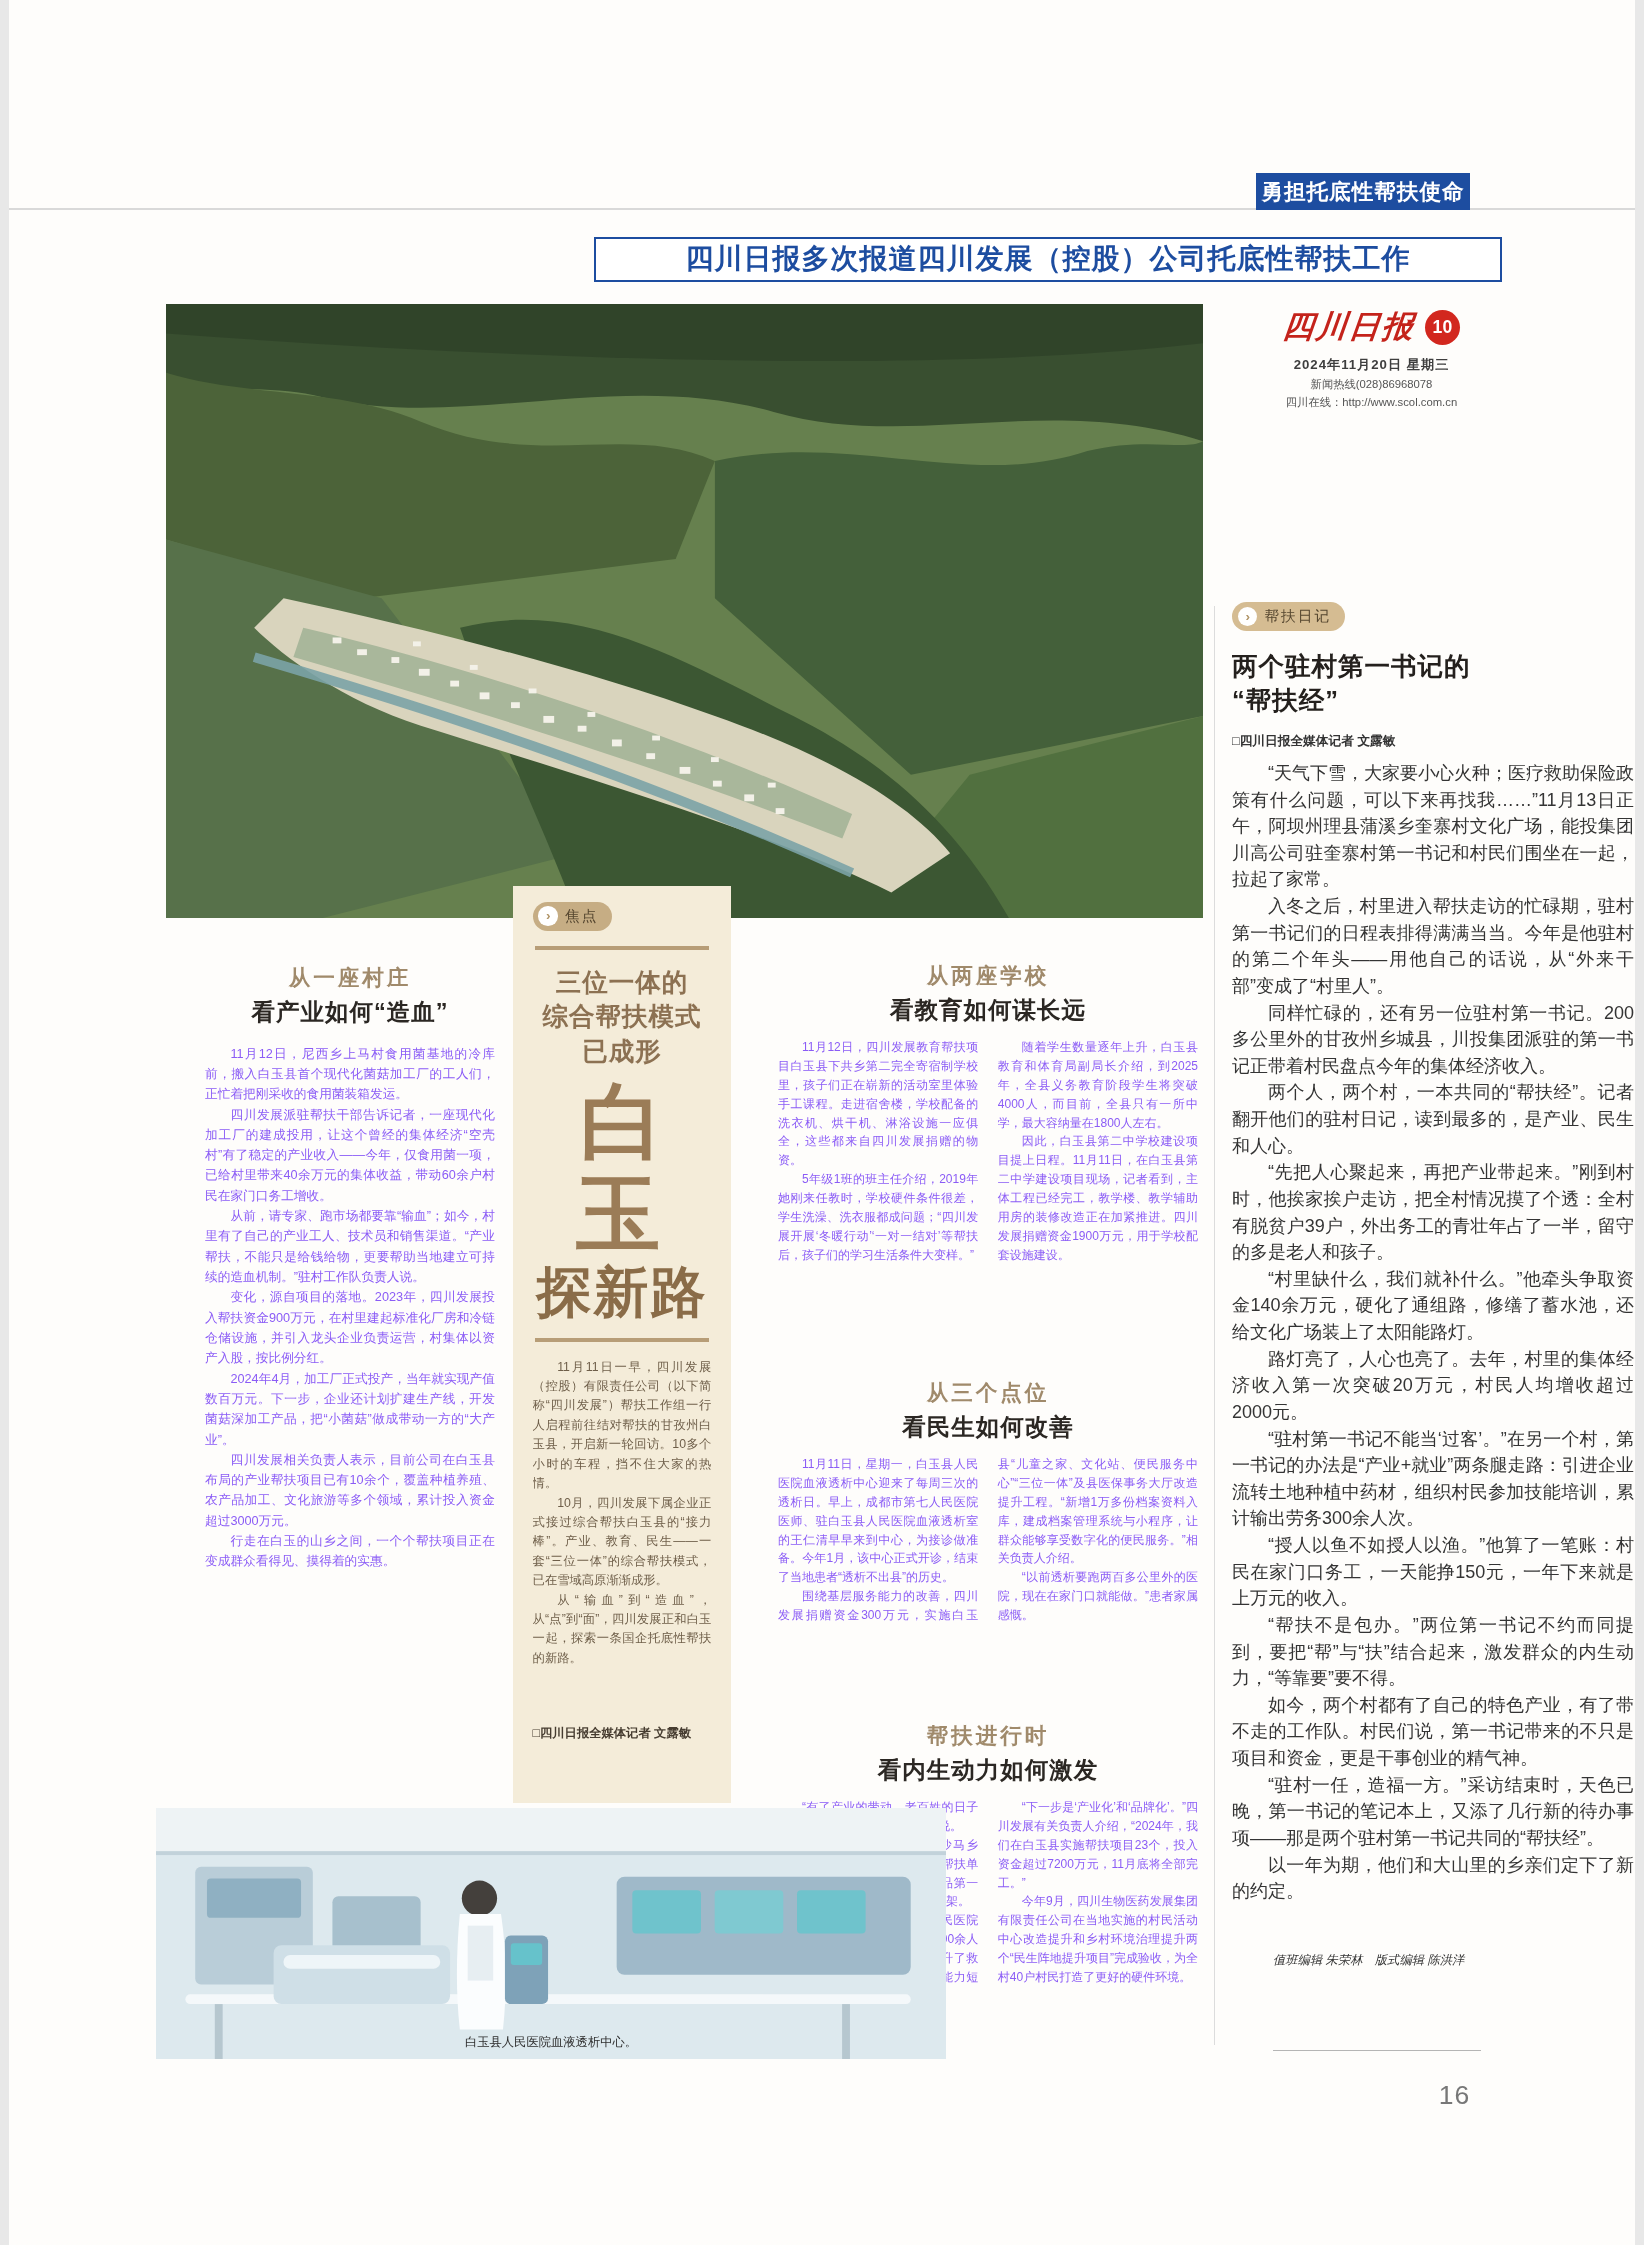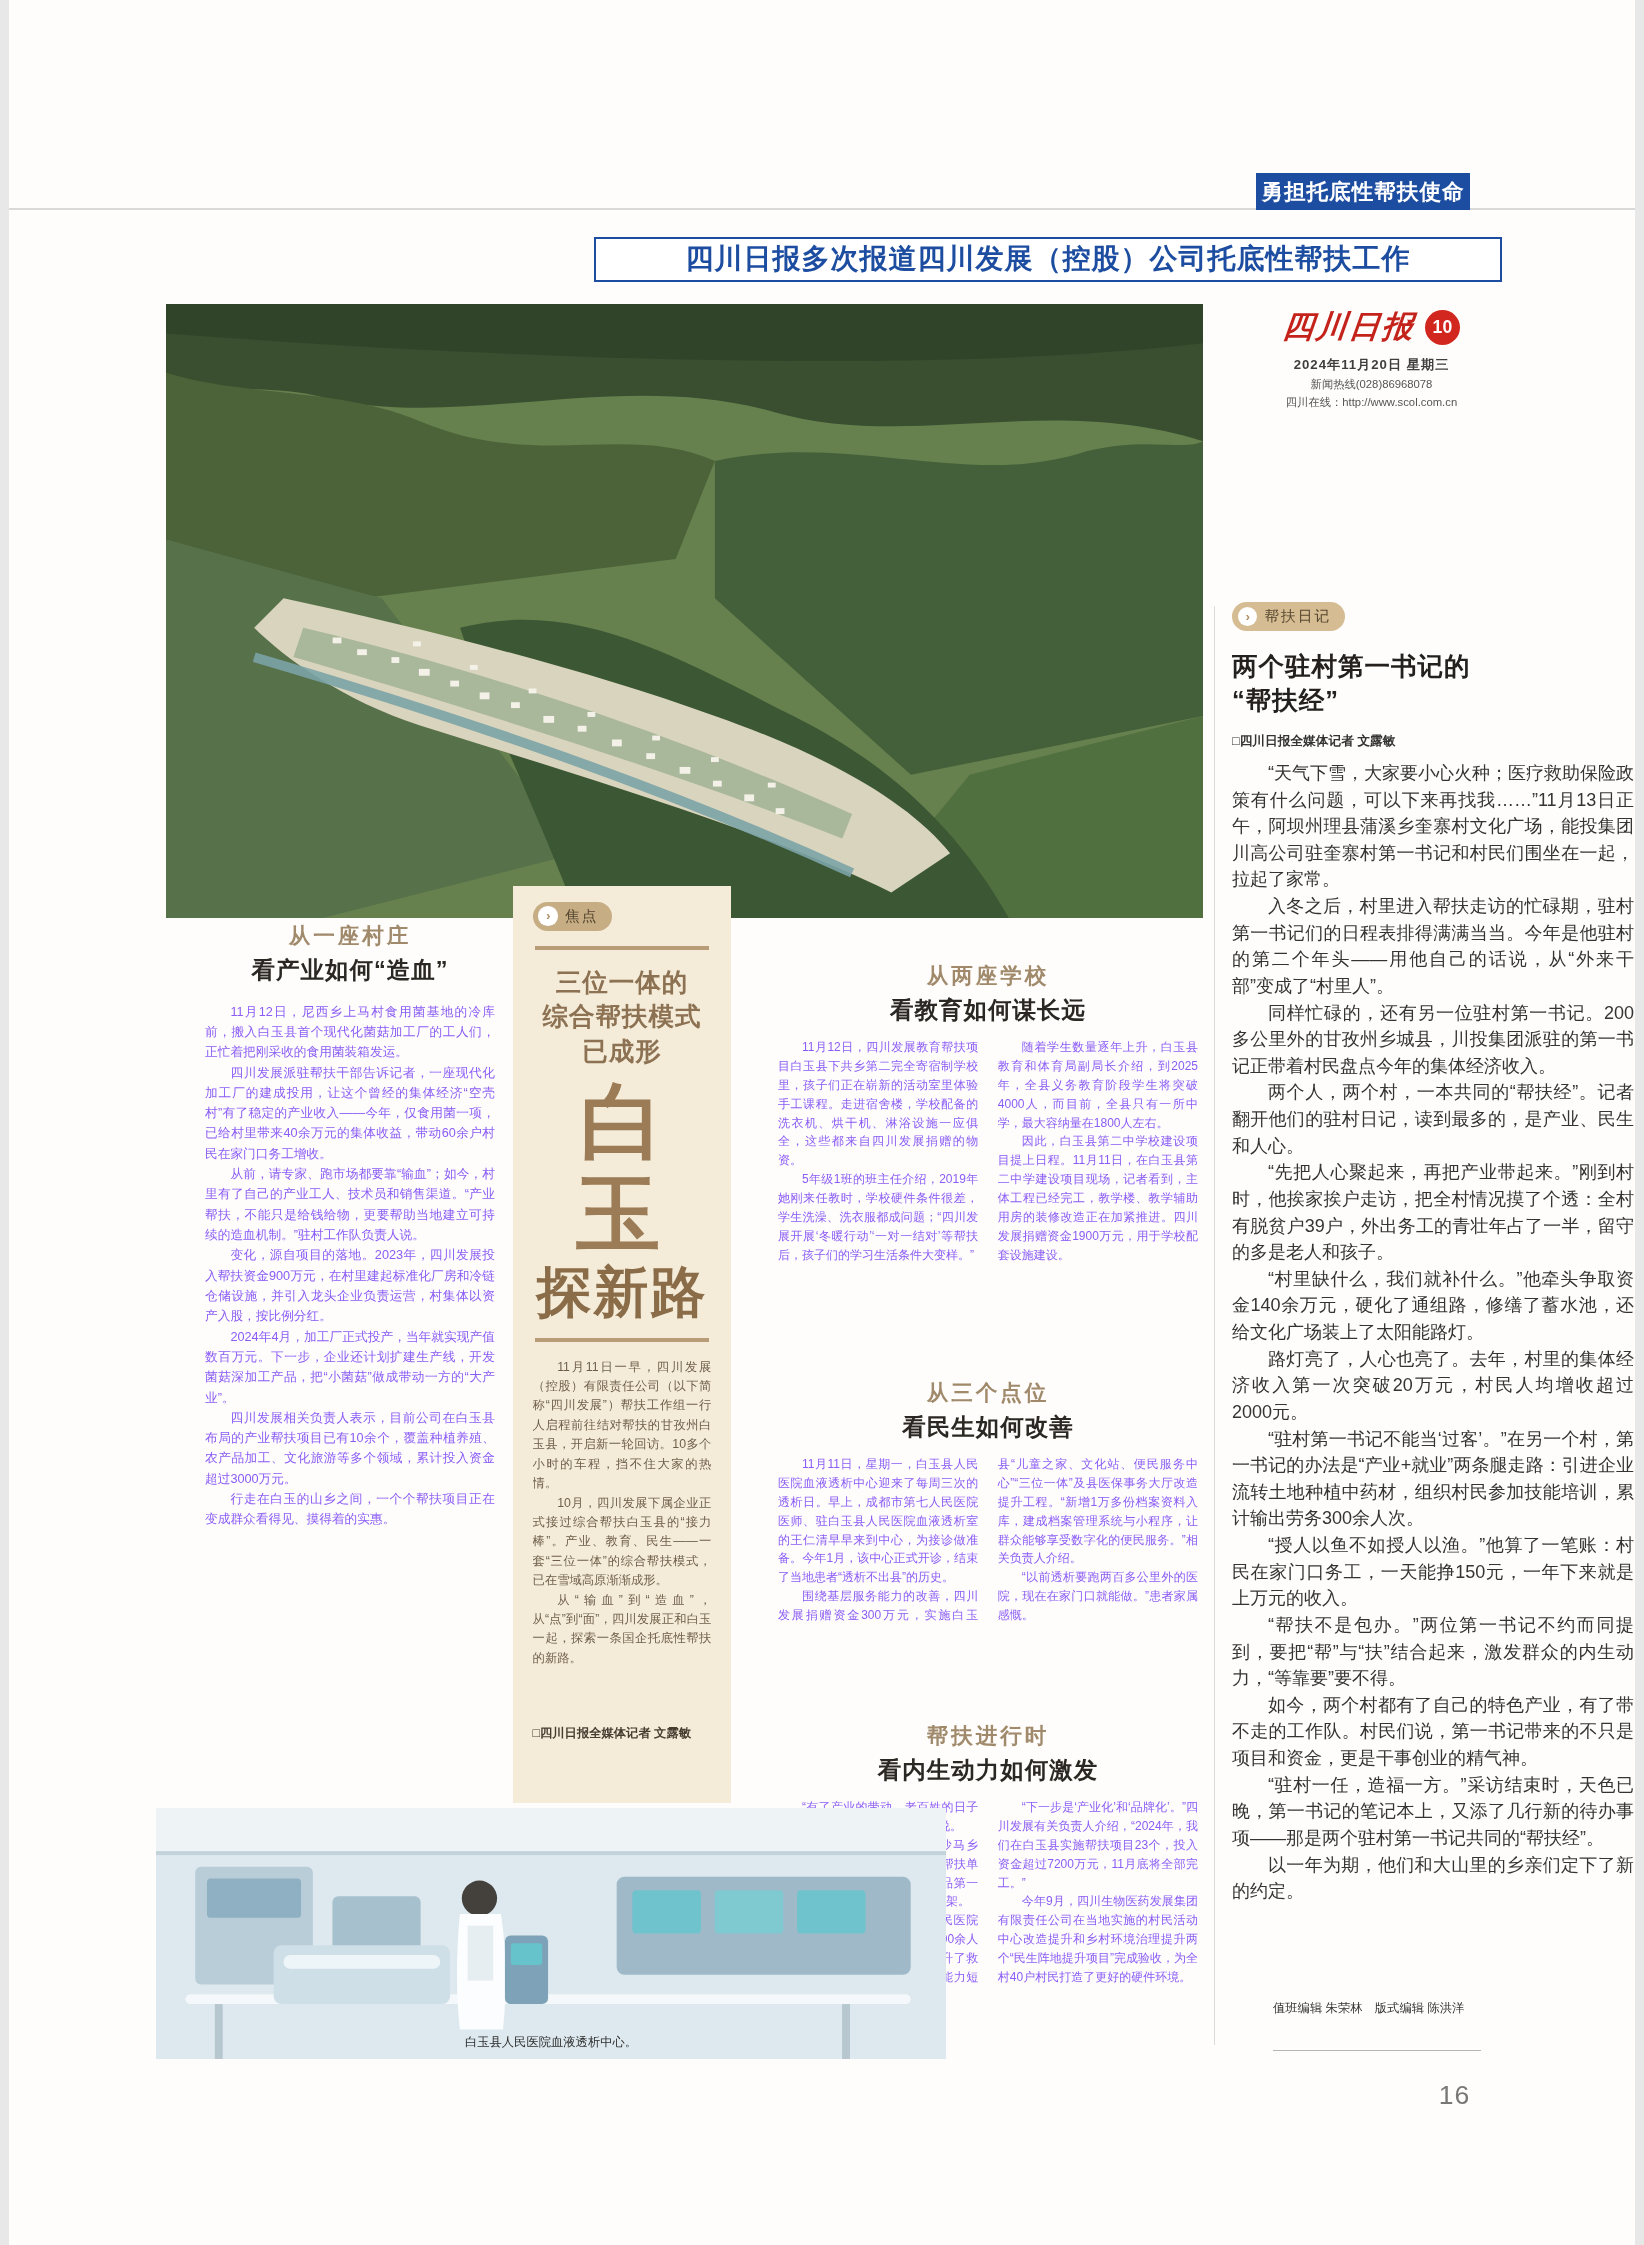--- a/index.html
+++ b/index.html
@@ -29,21 +29,21 @@
   .main-caption{position:absolute;left:157px;top:919px;width:1037px;text-align:right;padding-right:21.6px;
                 box-sizing:border-box;font-size:12.3px;color:#3c3c3c;}
   .bottom-photo{position:absolute;left:147px;top:1808px;width:790px;height:251px;overflow:hidden;background:#a3a3a3;}
   .bp-caption{position:absolute;left:0;bottom:7.8px;width:100%;text-align:center;font-size:12.3px;color:#2e2e2e;}
   
   .kicker{text-align:center;font-family:"Liberation Serif",serif;font-size:21.6px;color:#a08a6b;
           font-weight:bold;letter-spacing:2.9px;}
   .head2{text-align:center;font-size:23.5px;font-weight:bold;color:#2b2723;margin:3.9px 0 0;letter-spacing:1px;}
   .para{font-size:12.7px;line-height:1.6;color:#8b5cf6;text-align:justify;text-indent:2em;margin:0;}
   
-  .left-col{position:absolute;left:196px;top:921px;width:290px;height:841px;overflow:hidden;}
+  .left-col{position:absolute;left:196px;top:963px;width:290px;height:841px;overflow:hidden;}
   .left-col .body{margin-top:15.7px;}
   
   .focus-box{position:absolute;left:504px;top:886px;width:218px;height:917px;background:#f4ecd9;
              box-sizing:border-box;padding:15.7px 19.6px;}
   .pill{display:inline-flex;align-items:center;gap:6.9px;background:#c6ad84;border-radius:15.7px;
         height:29px;padding:0 13.7px 0 5.9px;}
   .pill-icon{width:19.6px;height:19.6px;border-radius:50%;background:#fff;color:#b09467;font-weight:bold;
              font-size:13.7px;line-height:19.6px;text-align:center;}
   .pill-label{color:#55462f;font-weight:normal;font-size:14.7px;letter-spacing:2px;}
   .focus-rule{height:3.9px;background:#b79d77;margin:15.7px 2px;}
@@ -65,21 +65,21 @@
   .section .para{font-size:12px;line-height:1.58;}
   
   .v-divider{position:absolute;left:1205px;top:606px;width:1px;height:1439px;background:#dcdcdc;}
   .right-col{position:absolute;left:1223px;top:602px;width:402px;height:1443px;overflow:hidden;}
   .diary-pill{background:#d5bc92;}
   .diary-title{font-size:25.5px;font-weight:bold;color:#24201d;line-height:1.35;margin-top:17.6px;letter-spacing:1px;}
   .diary-byline{font-size:12.7px;font-weight:bold;color:#333;margin:15.7px 0 9.8px;}
   .right-col .para{font-size:18px;line-height:1.48;color:#343434;}
   
   .footer-rule{position:absolute;left:1264px;top:2050px;width:208px;height:1px;background:#b5b5b5;}
-  .editors{position:absolute;left:1264px;top:2000px;width:208px;font-size:12.3px;color:#333;white-space:nowrap;}
+  .editors{position:absolute;left:1264px;top:1952px;width:208px;font-size:12.3px;color:#333;white-space:nowrap;font-style:italic;}
   .page-number{position:absolute;left:1411px;top:2080px;width:69px;text-align:center;
                font-size:26.5px;color:#777;letter-spacing:1px;}
 </style>
 </head>
 <body>
 
 <div class="page">
 
   <div class="top-rule"></div>
   <div class="top-banner">勇担托底性帮扶使命</div>

